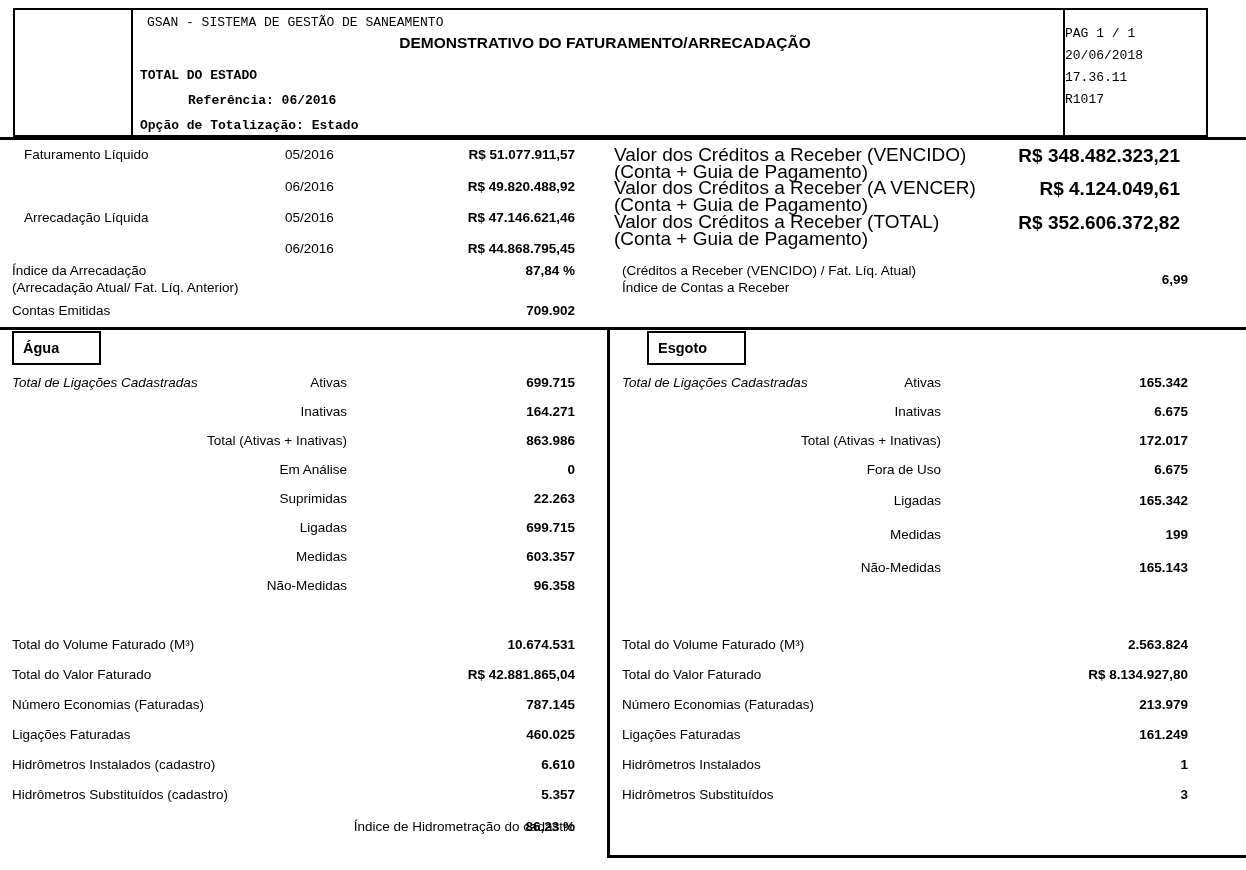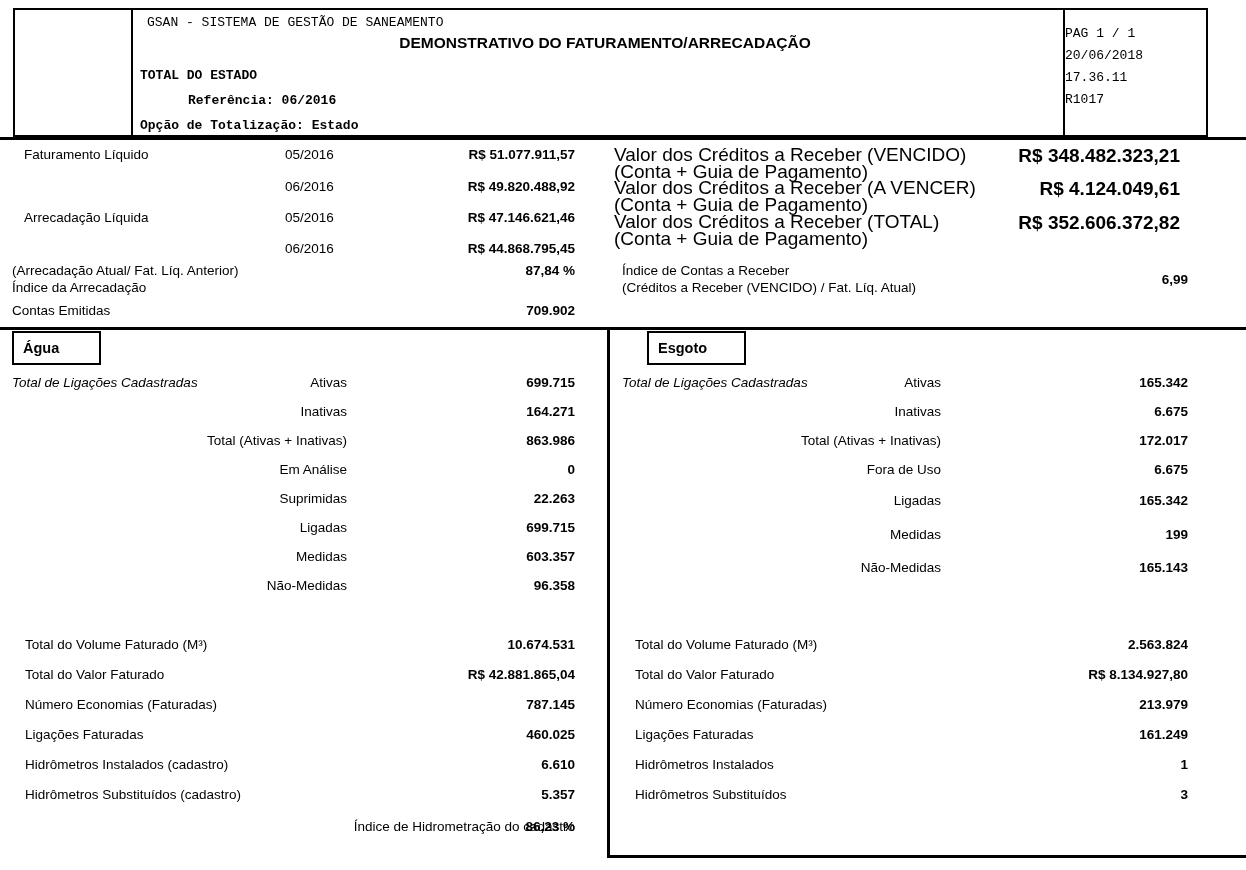--- a/index.html
+++ b/index.html
@@ -66,21 +66,21 @@
   #esgoto-conn .conn-row:nth-child(7) { height:32px; line-height:32px; }
   #esgoto-conn .conn-row:nth-child(8) { height:42px; line-height:42px; }
   .conn-label { position:absolute; left:0;font-style:italic; }
   #agua-conn .sub { position:absolute; right:228px; }
   #esgoto-conn .sub { position:absolute; right:247px; }
 
   
   .totals { position:absolute; top:630px; font-size:13.5px; }
   #agua-totals { left:12px; width:563px; }
   #esgoto-totals { left:622px; width:566px; }
-  .tot-row { position:relative; height:30px; line-height:30px;margin-left:13px; }
+  .tot-row { position:relative; height:30px; line-height:30px; }
   .tot-row .val { top:0; }
   .tot-row.tall { height:auto; line-height:19px; padding-top:7px;text-align:right; }
   .tot-row.tall .val { top:7px; }
   .formula { line-height:18px; }
 </style>
 </head>
 <body>
 
 <div id="page">
 
@@ -134,27 +134,27 @@
     <div class="sublbl">(Conta + Guia de Pagamento)</div>
     <span class="val">R$ 4.124.049,61</span>
   </div>
   <div class="recv-row" style="top:213px">
     <div class="lbl">Valor dos Créditos a Receber (TOTAL)</div>
     <div class="sublbl">(Conta + Guia de Pagamento)</div>
     <span class="val">R$ 352.606.372,82</span>
   </div>
 
   <div id="idx-left" class="idx-block">
+    <div>Índice da Arrecadação</div>
     <div>(Arrecadação Atual/ Fat. Líq. Anterior)</div>
-    <div>Índice da Arrecadação</div>
     <span class="val">87,84 %</span>
   </div>
   <div id="idx-right" class="idx-block">
+    <div>(Créditos a Receber (VENCIDO) / Fat. Líq. Atual)</div>
     <div>Índice de Contas a Receber</div>
-    <div>(Créditos a Receber (VENCIDO) / Fat. Líq. Atual)</div>
     <span class="val">6,99</span>
   </div>
   <div id="contas-row">
     <span class="lbl">Contas Emitidas</span>
     <span class="val">709.902</span>
   </div>
 
   <div id="rule-section" class="hrule"></div>
   <div id="col-divider"></div>
   <div id="rule-bottom" class="hrule"></div>

